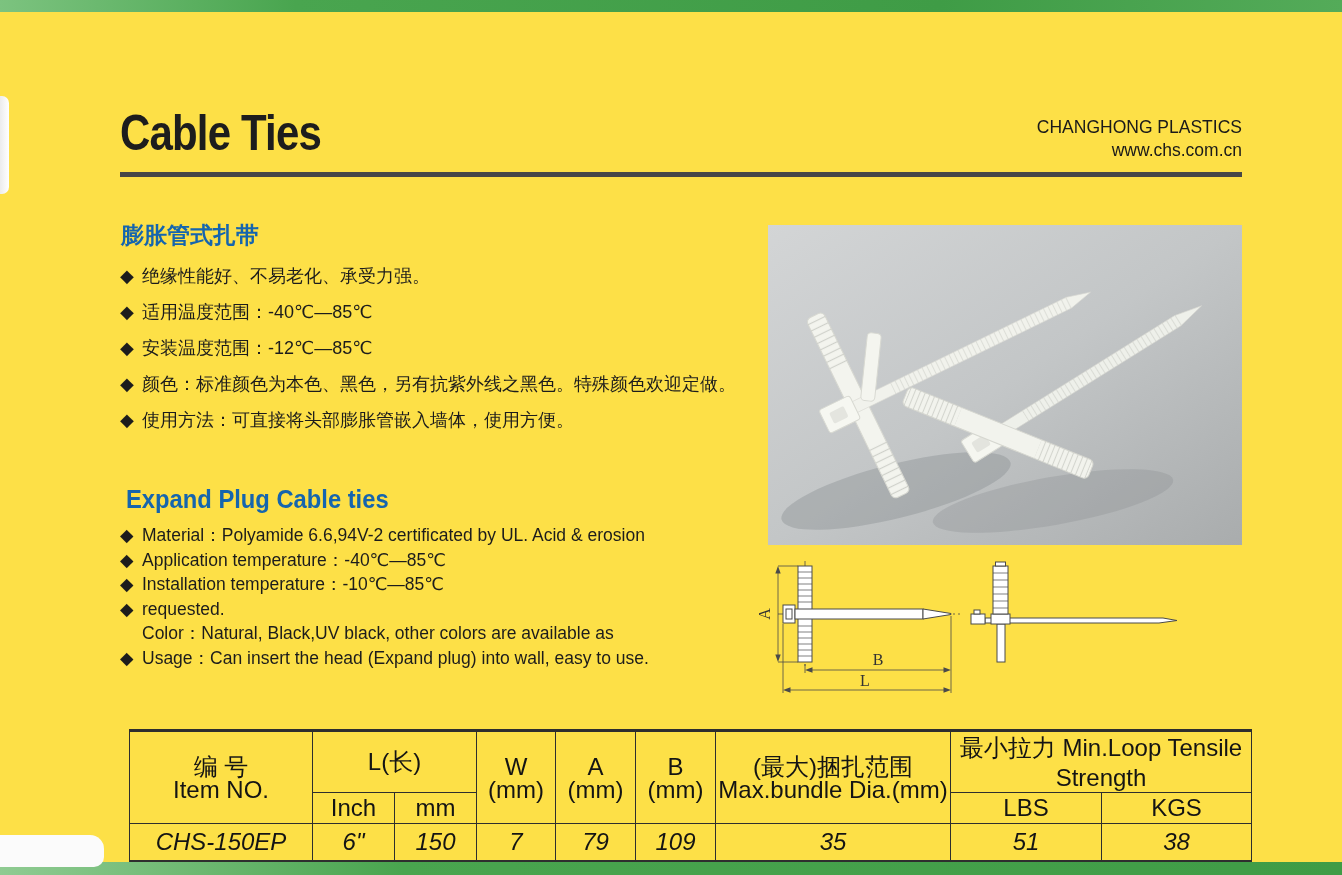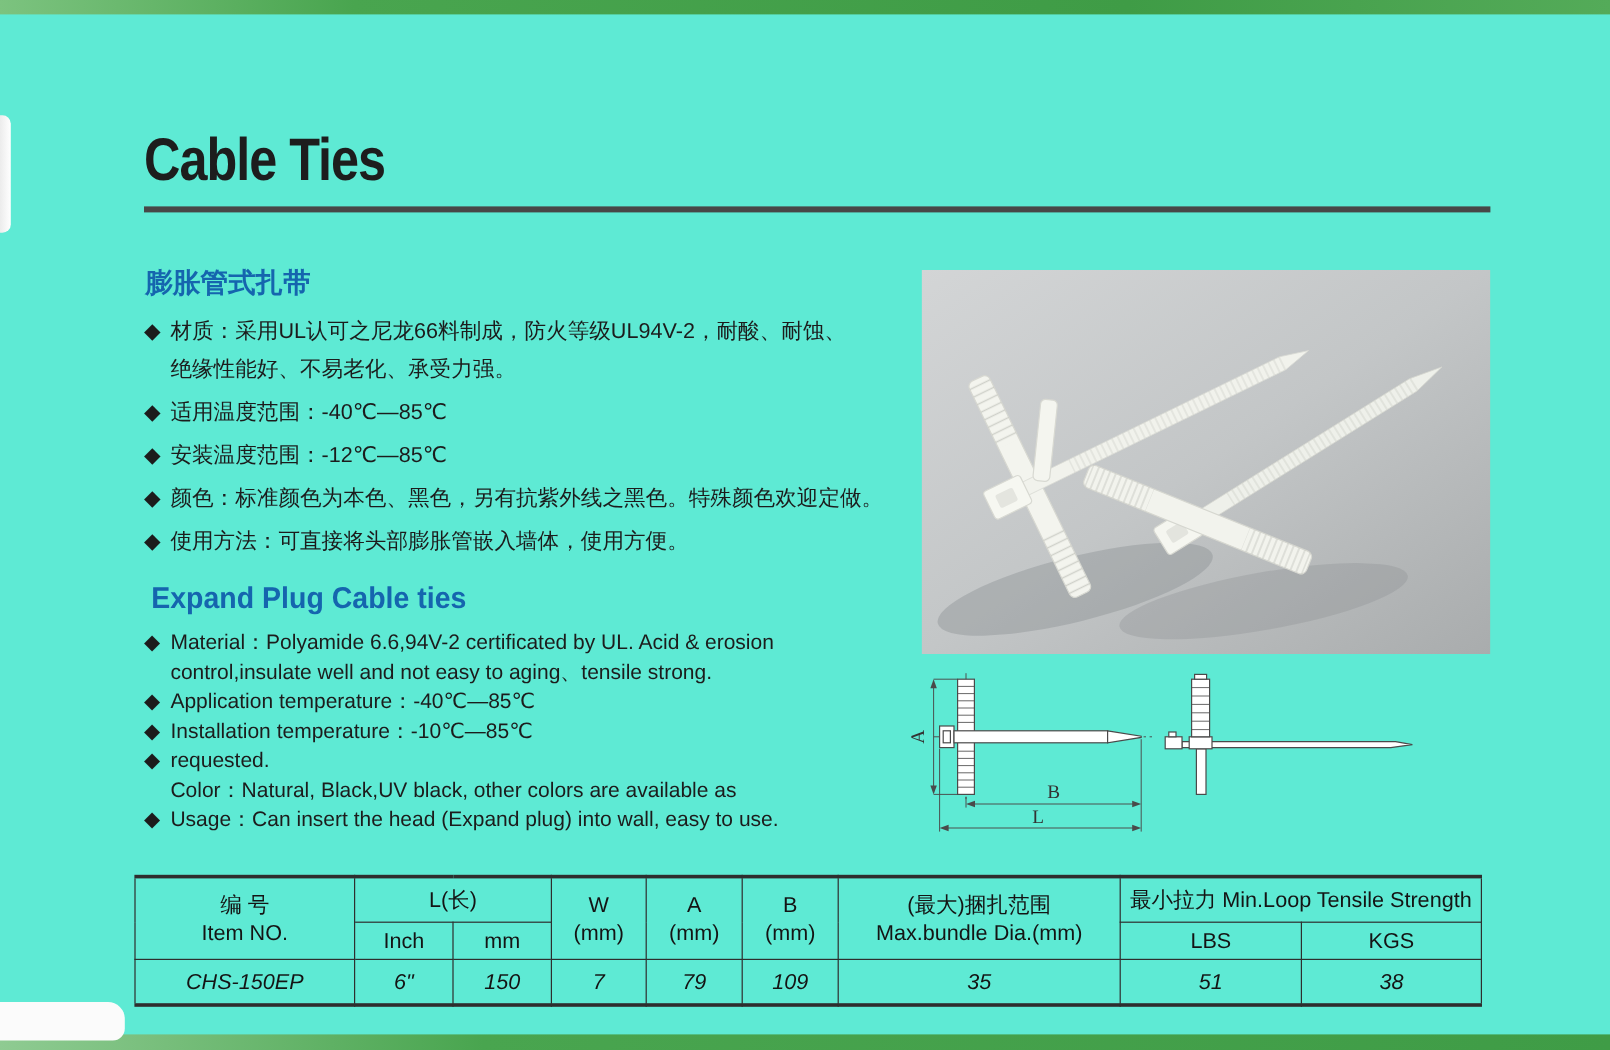--- a/index.html
+++ b/index.html
@@ -1,18 +1,18 @@
 <!DOCTYPE html>
 <html><head>
 <meta charset="utf-8">
 <style>
   * { margin:0; padding:0; box-sizing:border-box; }
   html,body { background:#ffffff; }
   .page{
-    position:relative; width:1342px; height:875px; background:#5eead4;
+    position:relative; width:1342px; height:875px; background:#fde047;
     font-family:"Liberation Sans","DejaVu Sans",sans-serif; color:#1c1c1c; overflow:hidden;
   }
   
   .bar-top{
     position:absolute; top:0; left:0; width:100%; height:12px;
     background:linear-gradient(90deg,#7cc37f 0%,#49a54f 22%,#3f9c46 70%,#54ab59 100%);
   }
   .bar-bottom{
     position:absolute; bottom:0; left:0; width:100%; height:13px;
     background:linear-gradient(90deg,#8fcb92 0%,#49a54f 30%,#3f9c46 100%);
@@ -53,49 +53,52 @@
   .bm{ flex:0 0 22px; }
   .bt{ flex:1; }
   .line{ display:block; }
 
   
   .photo{ position:absolute; left:768px; top:225px; width:474px; height:320px; }
   .drawing{ position:absolute; left:745px; top:558px; width:565px; height:148px; }
 
   
   .spec-table{
-    position:absolute; left:112px; top:729px; width:1122px;
+    position:absolute; left:129px; top:729px; width:1122px;
     border-collapse:collapse; table-layout:fixed; text-align:center;
-    font-size:18px; color:#141414;
+    font-size:24px; color:#141414;
     border-top:3px solid #2e2e2e; border-bottom:3px solid #2e2e2e;
   }
   .spec-table td{ border:1.4px solid #2e2e2e; padding:0; vertical-align:middle; }
   .spec-table tr.r1{ height:38px; }
   .spec-table tr.r2{ height:31px; }
   .spec-table tr.r3{ height:38px;font-style:italic; }
   .cell-2l{ line-height:23px; }
   .dim-label{ font-family:"Liberation Serif","DejaVu Serif",serif; font-size:16px; fill:#333; }
 </style>
 </head>
 <body>
 
 <div class="page">
 
   <div class="bar-top"></div>
   <div class="curl-top"></div>
 
   <div class="title">Cable Ties</div>
+  <div class="company">
+    <div>CHANGHONG PLASTICS</div>
+    <div>www.chs.com.cn</div>
+  </div>
   <div class="rule"></div>
 
   <div class="cn-title">膨胀管式扎带</div>
   <div class="cn-bullets">
     <div class="bullet">
       <span class="bm">◆</span>
       <span class="bt">
-          <span class="line">材质：采用UL认可之尼龙66料制成，防火等级UL94V-2，耐酸、耐蚀、</span>
           <span class="line">绝缘性能好、不易老化、承受力强。</span>
         </span>
     </div>
     <div class="bullet">
       <span class="bm">◆</span>
       <span class="bt">
           <span class="line">适用温度范围：-40℃—85℃</span>
         </span>
     </div>
     <div class="bullet">
@@ -117,21 +120,20 @@
         </span>
     </div>
   </div>
 
   <div class="en-title">Expand Plug Cable ties</div>
   <div class="en-bullets">
     <div class="bullet">
       <span class="bm">◆</span>
       <span class="bt">
           <span class="line">Material：Polyamide 6.6,94V-2 certificated by UL. Acid &amp; erosion</span>
-          <span class="line">control,insulate well and not easy to aging、tensile strong.</span>
         </span>
     </div>
     <div class="bullet">
       <span class="bm">◆</span>
       <span class="bt">
           <span class="line">Application temperature：-40℃—85℃</span>
         </span>
     </div>
     <div class="bullet">
       <span class="bm">◆</span>

